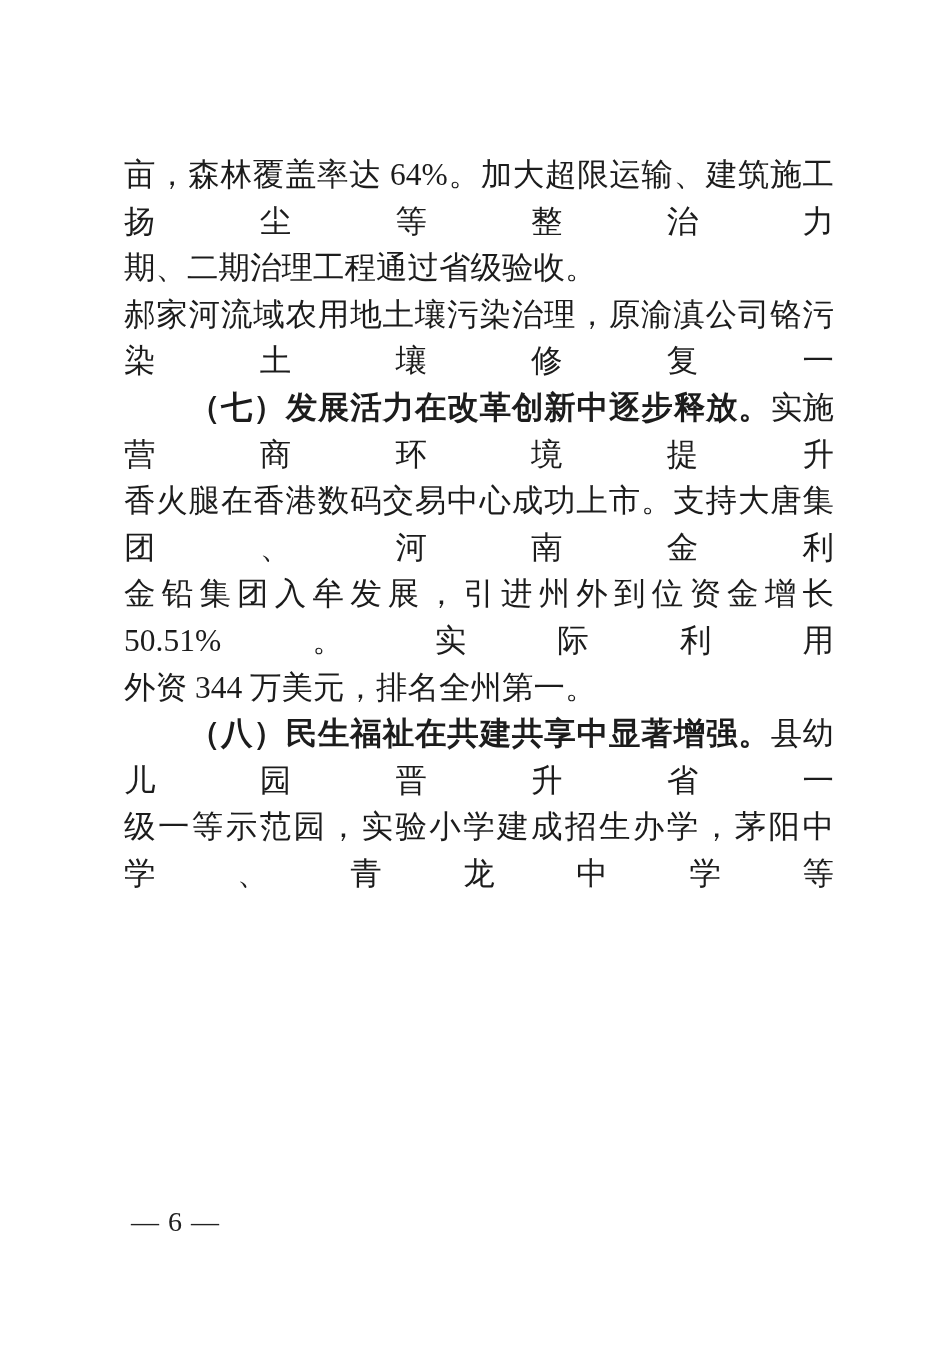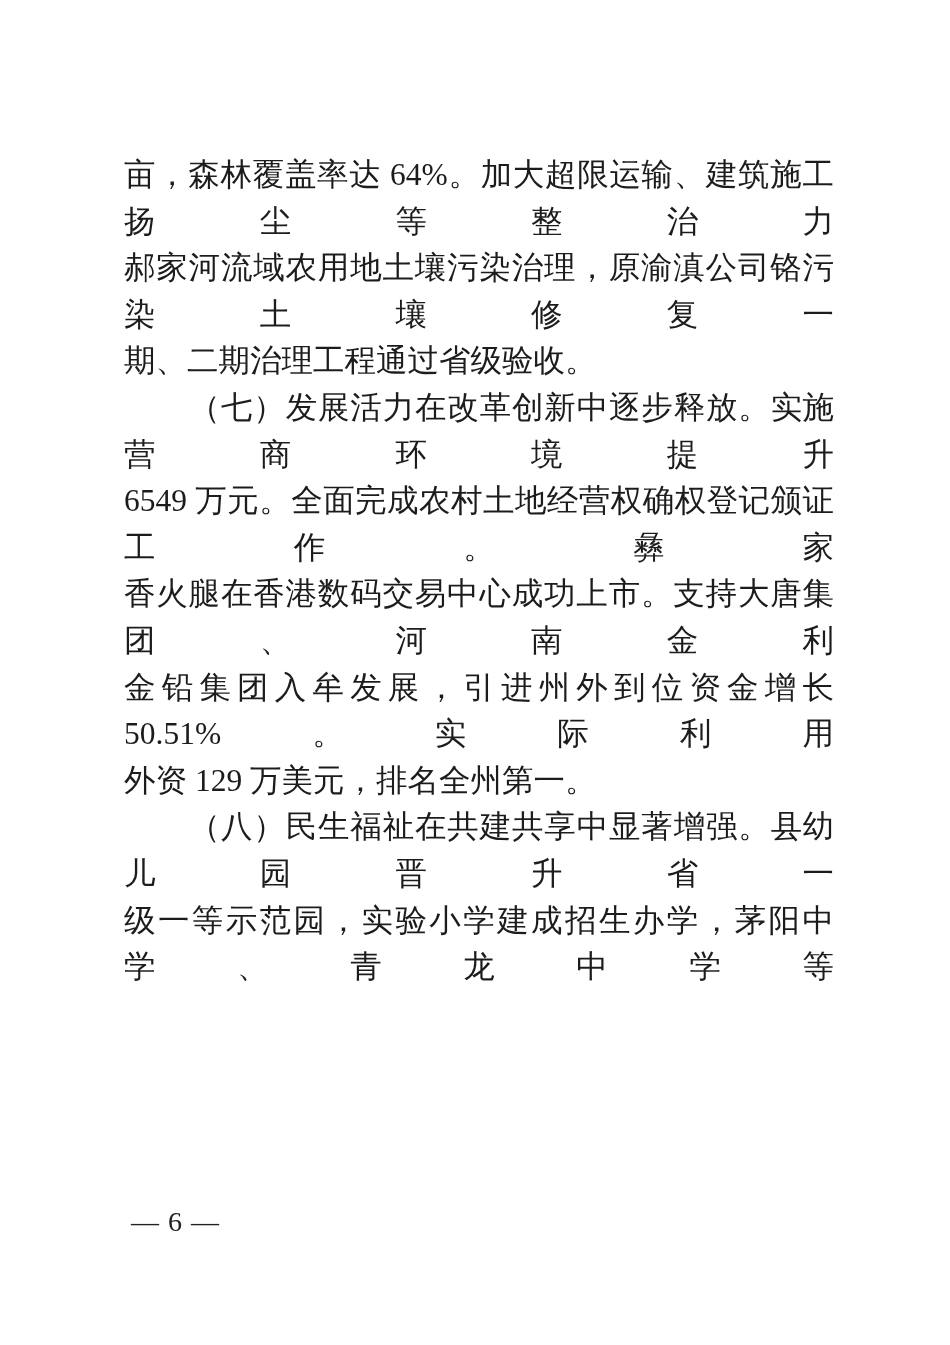--- a/index.html
+++ b/index.html
@@ -53,21 +53,21 @@
   }
 
   
   .doc-line.last {
     text-align: left;
     text-align-last: left;
   }
 
   .heading-run {
     font-family: "KaiTi", "STKaiti", "Liberation Serif", serif;
-    font-weight: 400;
+    font-weight: 700;
     letter-spacing: 0.5px;
   }
 
   .page-number {
     position: absolute;
     left: 131px;
     top: 1205px;
     font-size: 28px;
     line-height: 34px;
     color: #222222;
@@ -86,27 +86,26 @@
   }
 </style>
 </head>
 <body>
 
 <div class="page">
 
   <div class="text-column">
 
   <div class="doc-line justify"><span>亩，森林覆盖率达 64%。加大超限运输、建筑施工扬尘等整治力</span></div>
+      <div class="doc-line last"><span>期、二期治理工程通过省级验收。</span></div>
       <div class="doc-line justify"><span>郝家河流域农用地土壤污染治理，原渝滇公司铬污染土壤修复一</span></div>
-      <div class="doc-line last"><span>期、二期治理工程通过省级验收。</span></div>
       <div class="doc-line justify"><span class="heading-run">　　（七）发展活力在改革创新中逐步释放。</span><span>实施营商环境提升</span></div>
-      <div class="doc-line justify"><span>6549 万元。全面完成农村土地经营权确权登记颁证工作。彝家</span></div>
       <div class="doc-line justify"><span>香火腿在香港数码交易中心成功上市。支持大唐集团、河南金利</span></div>
       <div class="doc-line justify"><span>金铅集团入牟发展，引进州外到位资金增长 50.51%。实际利用</span></div>
-      <div class="doc-line last"><span>外资 129 万美元，排名全州第一。</span></div>
+      <div class="doc-line last"><span>外资 344 万美元，排名全州第一。</span></div>
       <div class="doc-line justify"><span class="heading-run">　　（八）民生福祉在共建共享中显著增强。</span><span>县幼儿园晋升省一</span></div>
       <div class="doc-line justify"><span>级一等示范园，实验小学建成招生办学，茅阳中学、青龙中学等</span></div>
     </div>
 
   <div class="page-number">— 6 —</div>
 
   <div class="scan-tint"></div>
 </div>
 
 </body></html>

